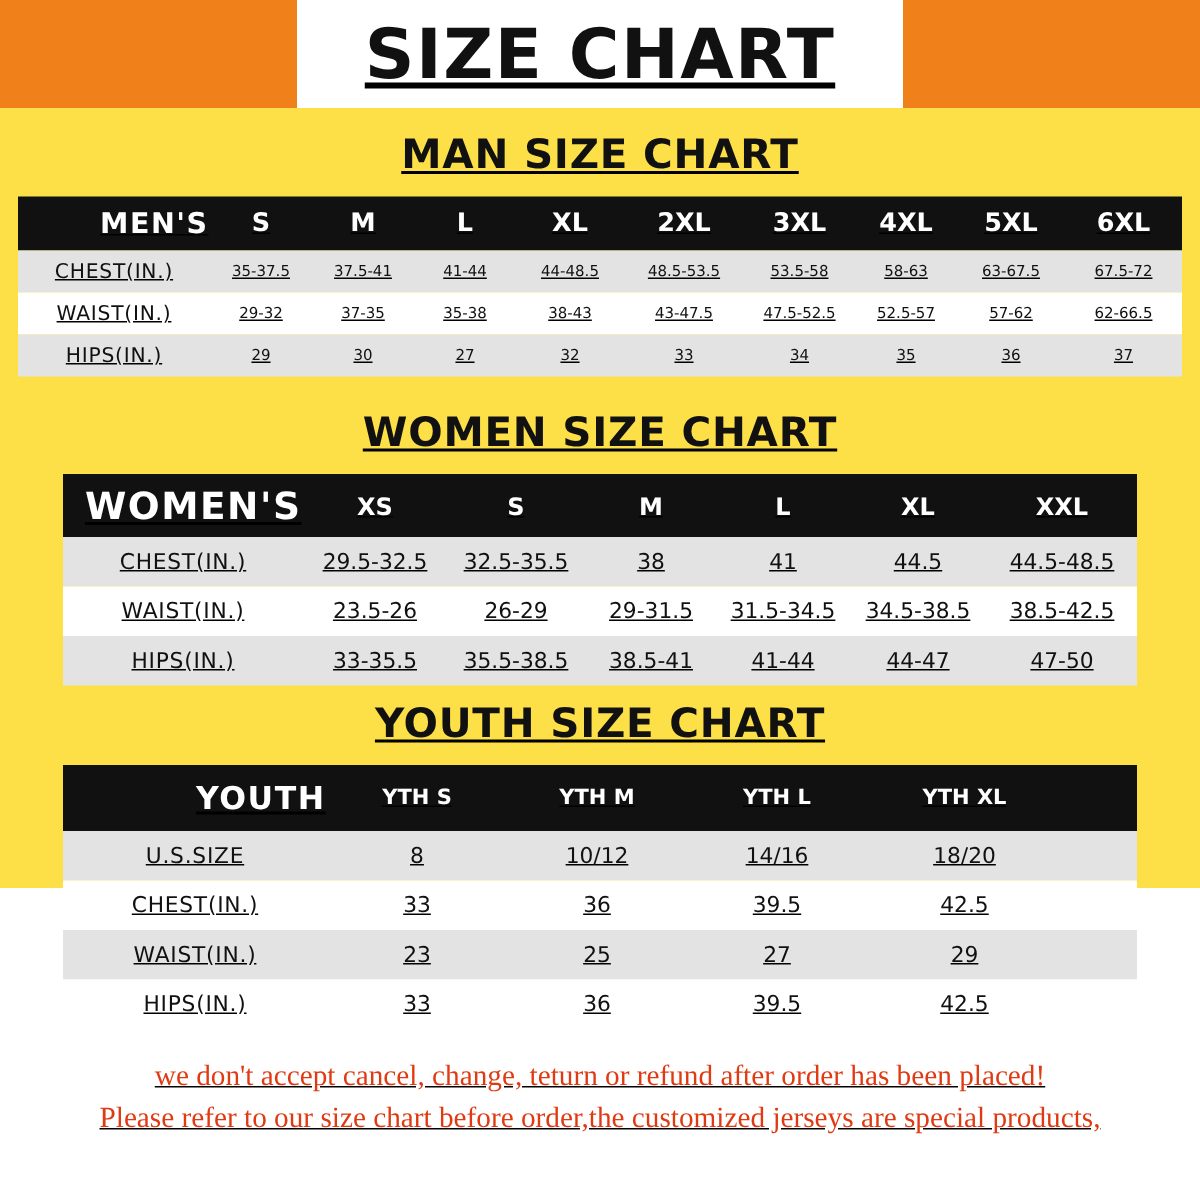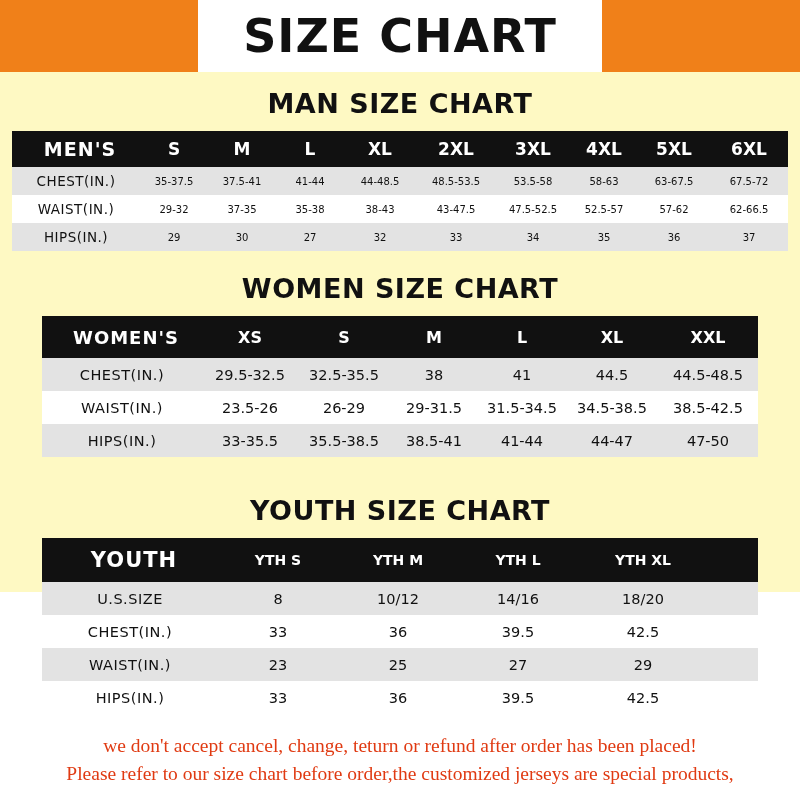--- a/index.html
+++ b/index.html
@@ -11,21 +11,22 @@
     height: 800px;
     background: #ffffff;
     font-family: "Liberation Sans", sans-serif;
     overflow: hidden;
   }
   .page {
     position: relative;
     width: 800px;
     height: 592px;
     box-sizing: border-box;
-    background: #fef9c3;
+    background: #fde047;
+    text-decoration: underline;
   }
   
   .banner {
     position: relative;
     height: 72px;
     background: #f08019;
     display: flex;
     align-items: center;
     justify-content: center;
     overflow: hidden;
@@ -52,62 +53,62 @@
   .section-title {
     text-align: center;
     font-family: "DejaVu Sans", sans-serif;
     font-weight: bold;
     font-size: 27px;
     color: #111111;
     letter-spacing: 0.5px;
   }
   .sec-man-title { margin-top: 16px; margin-bottom: 12px; }
   .sec-women-title { margin-top: 22px; margin-bottom: 12px; }
-  .sec-youth-title { margin-top: 38px; margin-bottom: 12px; }
+  .sec-youth-title { margin-top: 10px; margin-bottom: 12px; }
 
   
   table.size-table {
     border-collapse: collapse;
     table-layout: fixed;
     margin: 0 auto;
   }
   table.size-table td {
     text-align: center;
     font-family: "DejaVu Sans", sans-serif;
     color: #111111;
     white-space: nowrap;
   }
   tr.head-row td {
     background: #111111;
     color: #ffffff;
     font-weight: bold;
   }
   tr.head-row td.rowlabel {
-    text-align: center;
+    text-align: right;
     padding-left: 9px;
     letter-spacing: 1px;
   }
   td.rowlabel {
     text-align: center;
     font-weight: normal;
   }
   tr.alt-light td { background: #e3e3e3; }
   tr.alt-white td { background: #ffffff; }
 
   
   .men-table { width: 716px; }
   .men-table tr.head-row td { height: 34px; font-size: 17px; }
   .men-table tr.head-row td.rowlabel { font-size: 19px; }
   .men-table tr.data-row td { height: 26px; font-size: 10px; }
   .men-table tr.data-row td.rowlabel { font-size: 13.5px; letter-spacing: 0.5px;}
 
   
   .women-table { width: 716px; }
   .women-table tr.head-row td { height: 40px; font-size: 16px; }
-  .women-table tr.head-row td.rowlabel { font-size: 18px; }
+  .women-table tr.head-row td.rowlabel { font-size: 25px; }
   .women-table tr.data-row td { height: 31px; font-size: 14.5px; }
   .women-table tr.data-row td.rowlabel { font-size: 14.5px; letter-spacing: 0.5px;}
 
   
   .youth-table { width: 716px; }
   .youth-table tr.head-row td { height: 42px; font-size: 14px; }
   .youth-table tr.head-row td.rowlabel { font-size: 21px; }
   .youth-table tr.data-row td { height: 31px; font-size: 14.5px; }
   .youth-table tr.data-row td.rowlabel { font-size: 14.5px; letter-spacing: 0.5px;}
 

